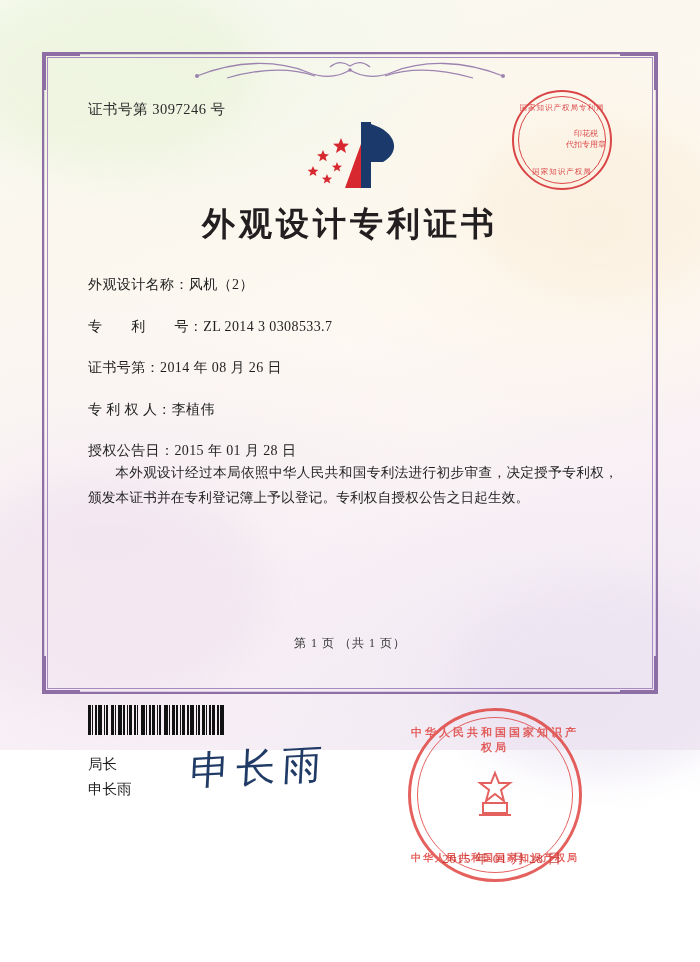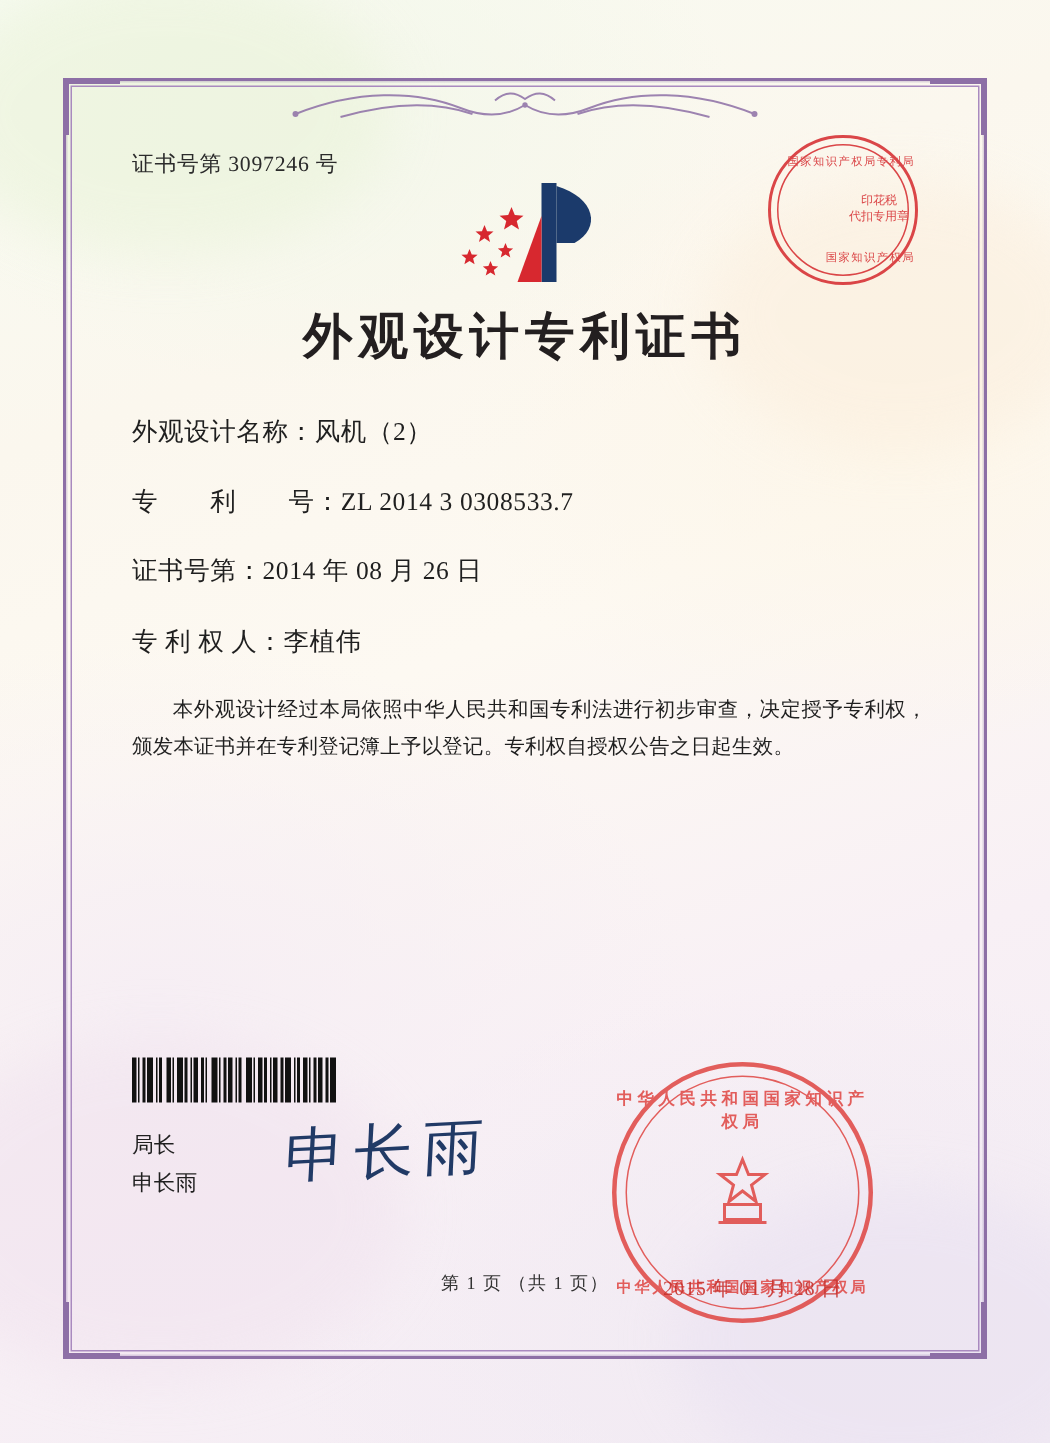--- a/index.html
+++ b/index.html
@@ -9,21 +9,21 @@
   body {
     width: 700px;
     height: 962px;
     font-family: "Liberation Serif", "DejaVu Serif", serif;
     background: #ffffff;
     overflow: hidden;
   }
   .page {
     position: relative;
     width: 700px;
-    height: 962px;
+    height: 750px;
     background:
       radial-gradient(ellipse 400px 260px at 30% 8%, #f3f7ea 0%, rgba(243,247,234,0) 70%),
       radial-gradient(ellipse 420px 300px at 85% 30%, #fdf6e9 0%, rgba(253,246,233,0) 70%),
       radial-gradient(ellipse 500px 340px at 15% 70%, #f6eef4 0%, rgba(246,238,244,0) 72%),
       radial-gradient(ellipse 520px 320px at 80% 92%, #f1eaf3 0%, rgba(241,234,243,0) 72%),
       linear-gradient(160deg, #f7fbf1 0%, #fbf7ee 25%, #fdf9f2 45%, #f8f0f5 70%, #f3ecf4 100%);
   }
   
   .blob {
     position: absolute;
@@ -96,21 +96,21 @@
     font-size: 33px;
     letter-spacing: 4px;
     color: #231f20;
   }
 
   .fields {
     position: absolute;
     left: 18px; right: 10px; top: 196px;
   }
   .field {
-    font-size: 17px;
+    font-size: 14px;
     color: #1f1f1f;
     margin-bottom: 23.5px;
     letter-spacing: .4px;
     white-space: nowrap;
   }
   .field .lbl { display: inline-block; }
   .field .val { display: inline-block; }
 
   .paras {
     position: absolute;
@@ -173,21 +173,21 @@
   .stamp-small .ring {
     position: absolute;
     left: 4px; top: 4px; right: 4px; bottom: 4px;
     border: 1px solid #d5282c;
     border-radius: 50%;
   }
   .stamp-small .arc-top,
   .stamp-small .arc-bottom {
     position: absolute;
     left: 0; right: 0;
-    text-align: right;
+    text-align: center;
     font-size: 7.5px;
     letter-spacing: 1px;
   }
   .stamp-small .arc-top { top: 11px; }
   .stamp-small .arc-bottom { bottom: 11px; }
   .stamp-small .mid {
     position: absolute;
     left: 0; right: 0; top: 50%;
     transform: translateY(-55%);
     text-align: center;
@@ -304,20 +304,23 @@
       </div>
       <div class="field">
         <span class="lbl">专　　利　　号：</span><span class="val">ZL 2014 3 0308533.7</span>
       </div>
       <div class="field">
         <span class="lbl">证书号第：</span><span class="val">2014 年 08 月 26 日</span>
       </div>
       <div class="field">
         <span class="lbl">专 利 权 人：</span><span class="val">李植伟</span>
       </div>
+      <div class="field">
+        <span class="lbl">授权公告日：</span><span class="val">2015 年 01 月 28 日</span>
+      </div>
     </div>
 
     <div class="paras">
       <p class="para">本外观设计经过本局依照中华人民共和国专利法进行初步审查，决定授予专利权，颁发本证书并在专利登记簿上予以登记。专利权自授权公告之日起生效。</p>
     </div>
 
     <div class="barcode">
       <i style="width:3px"></i>
         <i style="width:1px;background:transparent"></i>
       <i style="width:1px"></i>

